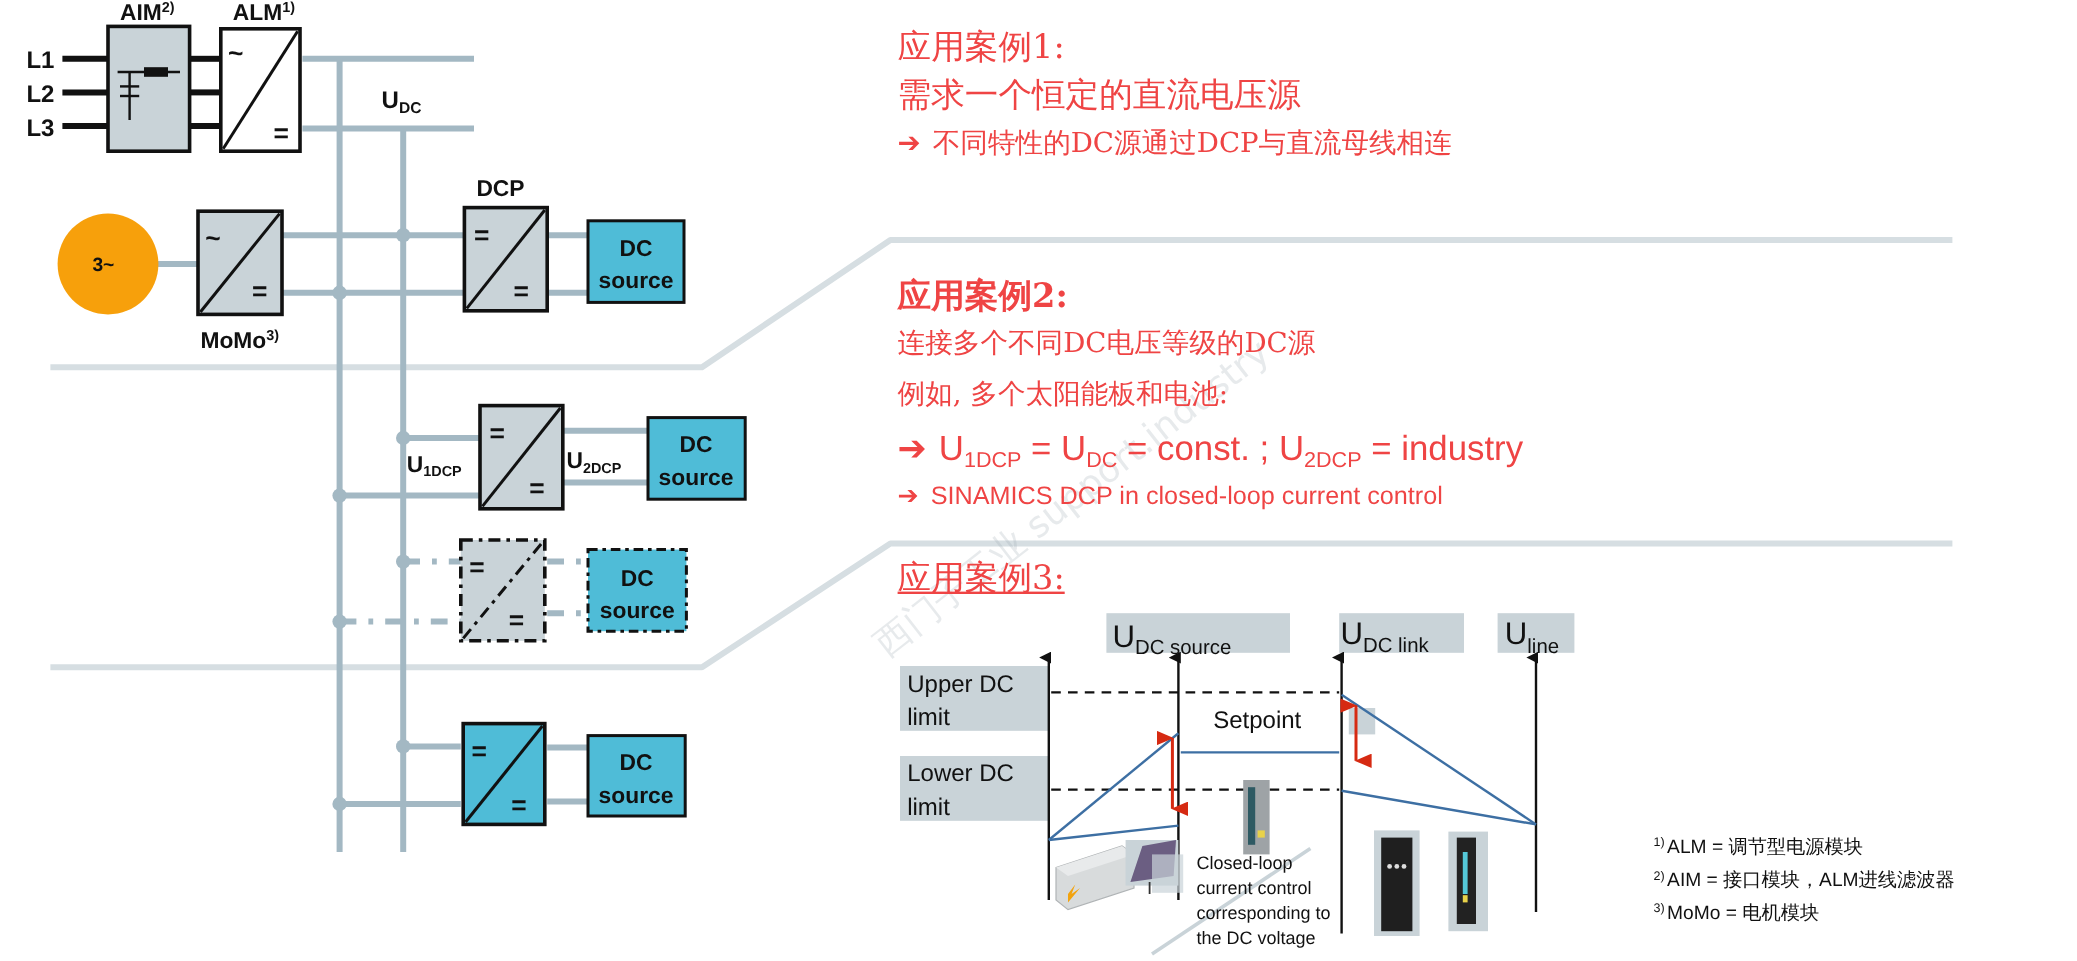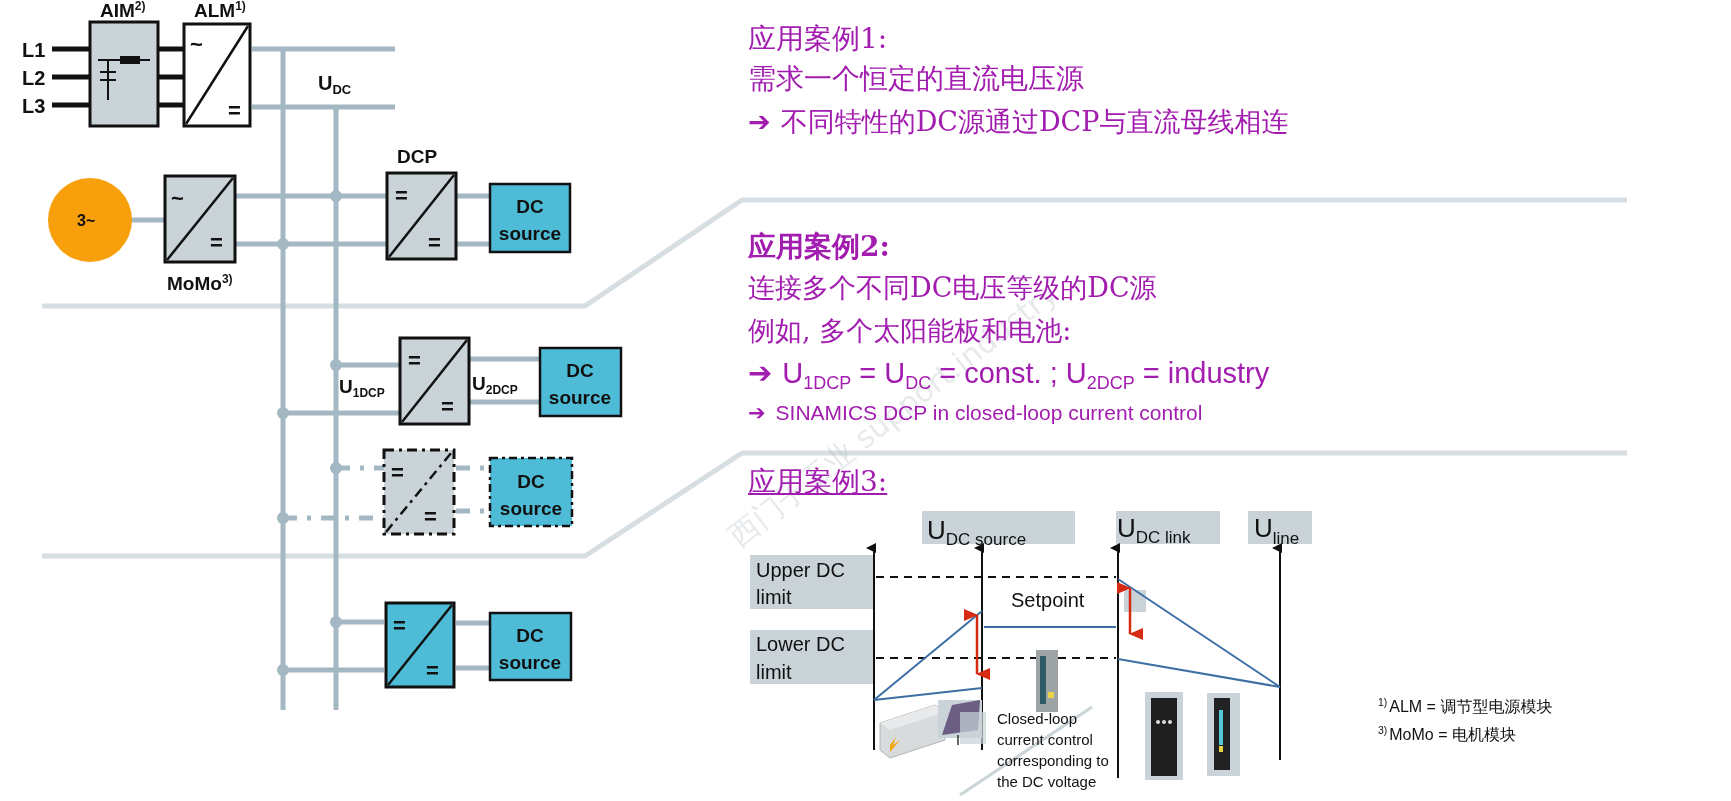--- a/index.html
+++ b/index.html
@@ -1,22 +1,22 @@
 <!DOCTYPE html>
 <html><head>
 <meta charset="utf-8">
 <style>
   html,body{margin:0;padding:0;background:#ffffff;}
   body{width:1731px;height:801px;position:relative;overflow:hidden;font-family:"Liberation Sans",sans-serif;}
   svg{position:absolute;left:0;top:0;}
   .lbl{font-family:"Liberation Sans",sans-serif;font-weight:bold;fill:#111;}
-  .txt{position:absolute;font-family:"DejaVu Serif","Liberation Serif",serif;color:#a21caf;white-space:nowrap;}
+  .txt{position:absolute;font-family:"DejaVu Serif","Liberation Serif",serif;color:#ef4444;white-space:nowrap;}
   .sans{font-family:"Liberation Sans",sans-serif;}
   .h{font-size:28px;}
-  .b{font-size:27px;}
+  .b{font-size:23px;}
   .arrow{font-family:"DejaVu Sans",sans-serif;font-weight:bold;margin-right:10px;}
   sub{font-size:0.62em;vertical-align:-0.35em;}
   .notes{position:absolute;left:1378px;top:691px;font-size:16px;line-height:24px;color:#111;font-family:"Liberation Sans",sans-serif;}
   .notes sup{font-size:0.65em;vertical-align:0.55em;margin-right:2px;}
   .wm{position:absolute;left:690px;top:395px;transform:rotate(-38deg);color:rgba(160,170,180,0.25);font-size:30px;font-family:"DejaVu Sans",sans-serif;pointer-events:none;}
 </style>
 </head>
 <body>
 
 <svg width="1731" height="801">
@@ -256,14 +256,15 @@
 <div class="txt h" style="left:748px;top:228px;font-weight:bold;">应用案例2:</div>
 <div class="txt b" style="left:748px;top:270px;">连接多个不同DC电压等级的DC源</div>
 <div class="txt b" style="left:748px;top:313px;">例如, 多个太阳能板和电池:</div>
 <div class="txt b sans" style="left:748px;top:356px;font-size:29px;"><span class="arrow">➔</span><span>U</span><sub>1DCP</sub><span> = U</span><sub>DC</sub><span> = const. ; U</span><sub>2DCP</sub><span> = industry</span></div>
 <div class="txt b sans" style="left:748px;top:401px;font-size:21px;"><span class="arrow">➔</span><span>SINAMICS DCP in closed-loop current control</span></div>
 
 <div class="txt h" style="left:748px;top:463px;text-decoration:underline;">应用案例3:</div>
 
 <div class="notes">
   <div><sup>1)</sup><span>ALM = 调节型电源模块</span></div>
+  <div><sup>2)</sup><span>AIM = 接口模块，ALM进线滤波器</span></div>
   <div><sup>3)</sup><span>MoMo = 电机模块</span></div>
 </div>
 
 </body></html>

